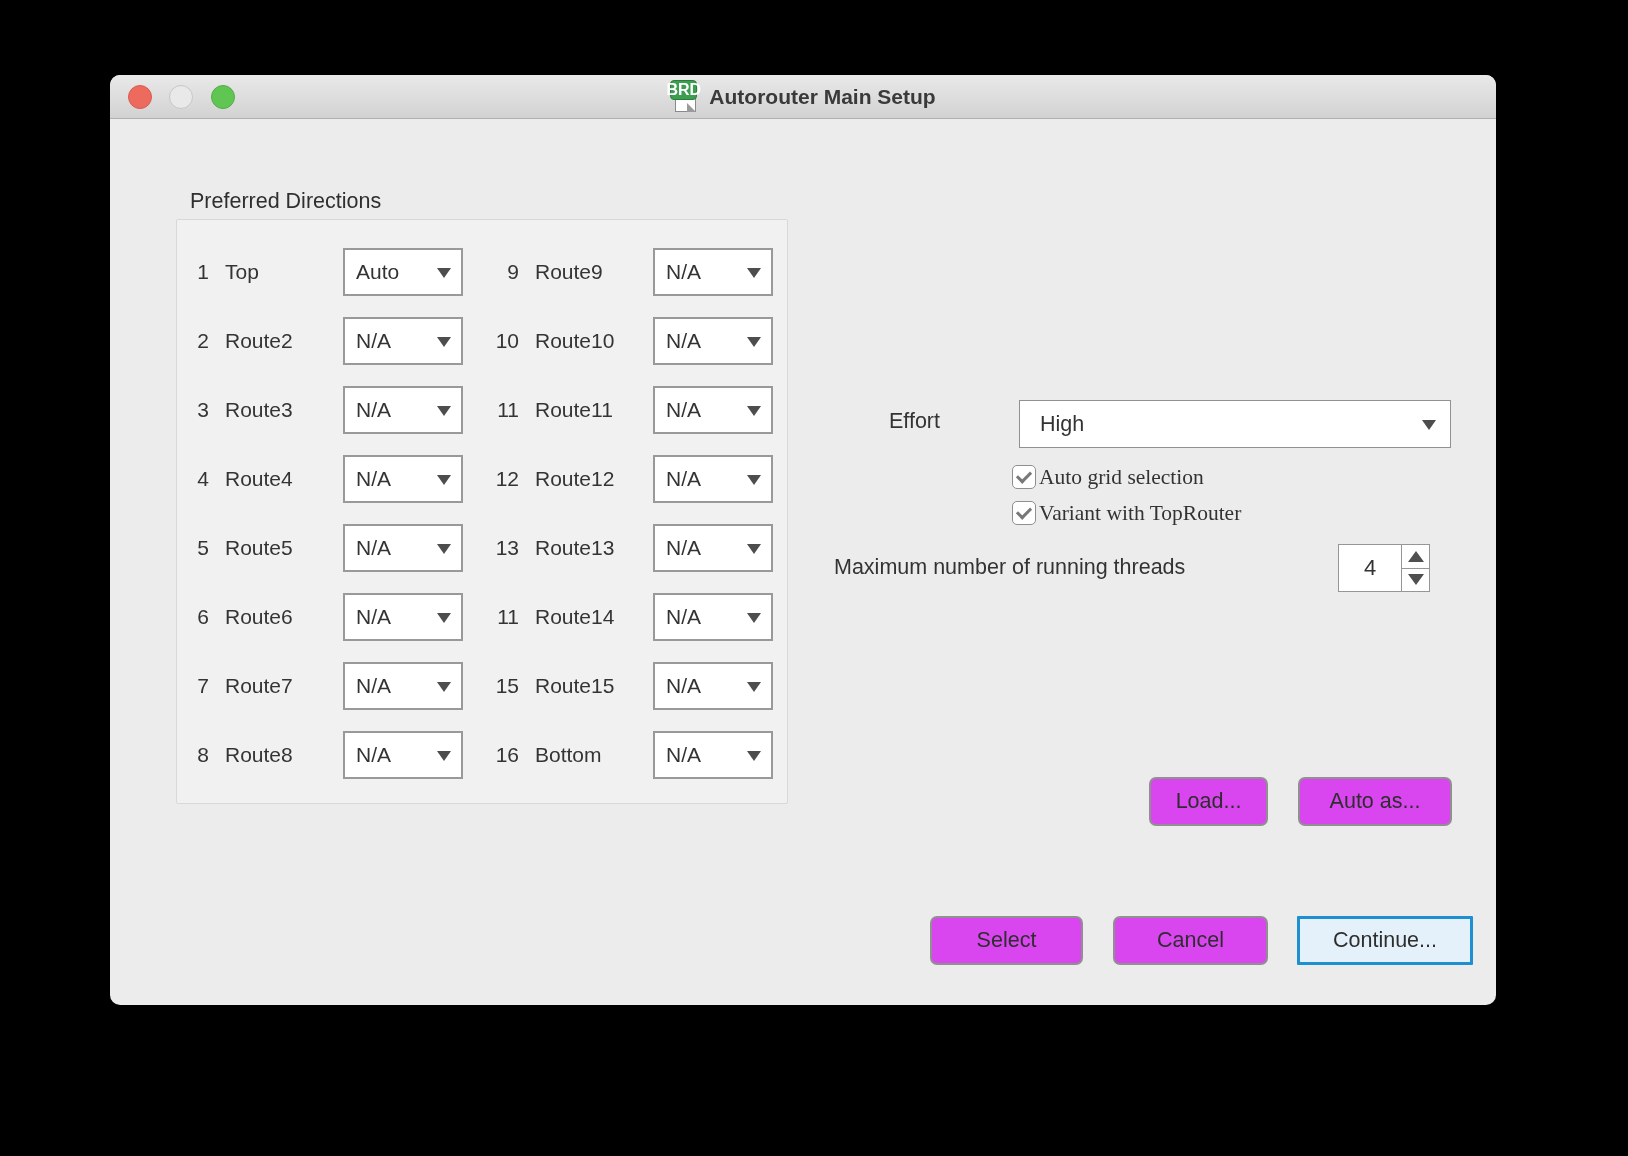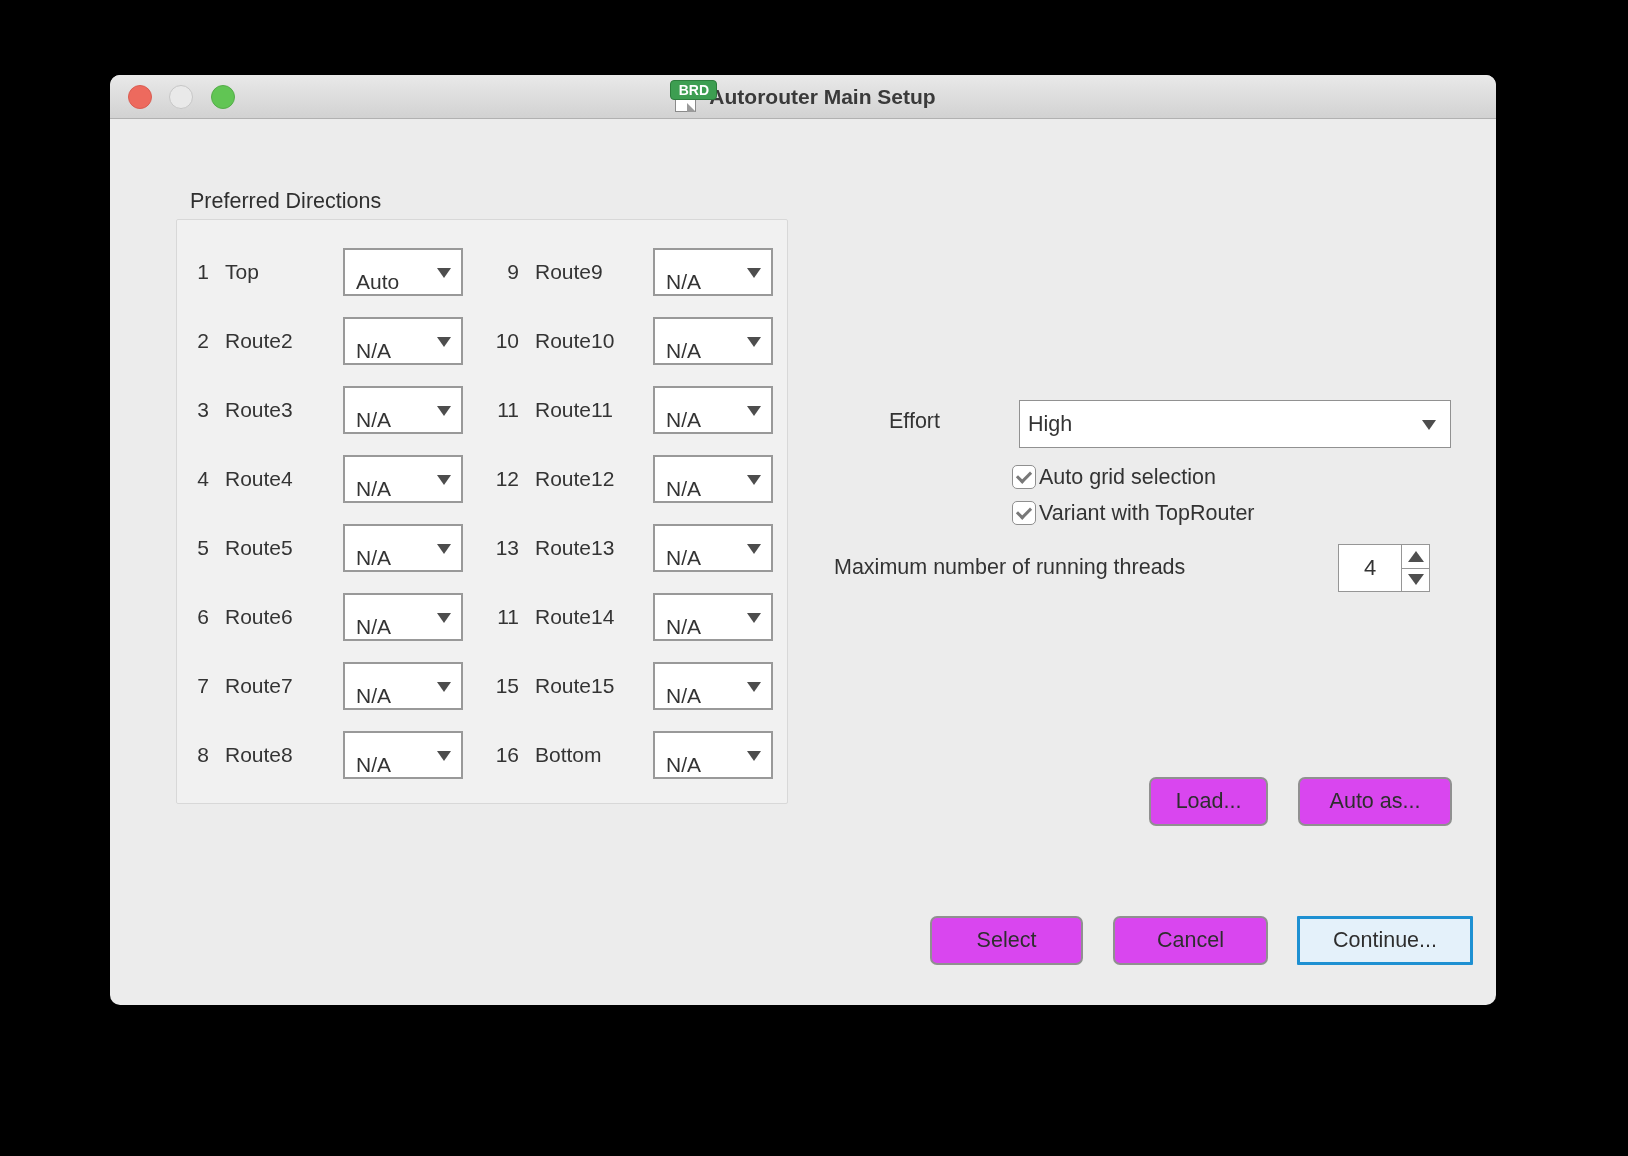--- a/index.html
+++ b/index.html
@@ -16,53 +16,53 @@
   .traffic{position:absolute;top:10px;width:24px;height:24px;border-radius:50%;}
   .tl-close{left:18px;background:#ed6a5e;border:1px solid #d95d52;}
   .tl-min{left:59px;background:#e9e9e9;border:1px solid #c6c6c6;}
   .tl-zoom{left:101px;background:#61c554;border:1px solid #55ac4a;}
   .title-group{display:flex;align-items:center;gap:9px;}
   .title-text{font-size:21px;font-weight:bold;color:#3a3a3a;}
   .brd-icon{position:relative;width:30px;height:34px;flex:0 0 30px;}
   .brd-page{position:absolute;left:5px;top:9px;width:21px;height:23px;background:#fff;border:1px solid #8a8a8a;}
   .brd-fold{position:absolute;right:4px;bottom:2px;width:0;height:0;
     border-left:9px solid #9a9a9a;border-top:9px solid transparent;}
-  .brd-badge{position:absolute;left:0;top:0;width:47px;height:20px;background:#3d9e51;
-    border:1px solid #2c7d3c;border-radius:4px;color:#fff;font-size:14px;font-weight:bold;
+  .brd-badge{position:absolute;left:0;top:0;width:27px;height:20px;background:#3d9e51;
+    border:1px solid #2c7d3c;border-radius:4px;color:#fff;font-size:16px;font-weight:bold;
     display:flex;align-items:center;justify-content:center;letter-spacing:0px;}
 
   
   .pd-heading{position:absolute;left:80px;top:114px;font-size:21.5px;color:#2f2f2f;}
   .pd-panel{position:absolute;left:66px;top:144px;width:612px;height:585px;
     background:#f1f1f1;border:1px solid #d8d8d8;border-radius:2px;
     padding:28px 0 0 14px;display:flex;flex-direction:column;gap:21px;}
   .pd-row{display:flex;align-items:center;height:48px;flex:0 0 48px;font-size:21px;color:#343434;}
   .pd-num1{width:18px;text-align:right;flex:0 0 18px;margin-right:16px;}
   .pd-name1{width:104px;flex:0 0 104px;margin-right:14px;}
   .pd-num2{width:38px;text-align:right;flex:0 0 38px;margin-left:18px;margin-right:16px;}
   .pd-name2{width:104px;flex:0 0 104px;margin-right:14px;}
 
   .dropdown{position:relative;width:120px;flex:0 0 120px;height:48px;background:#fff;
-    border:2px solid #999;display:flex;align-items:flex-end;padding-left:11px;
+    border:2px solid #999;display:flex;align-items:center;padding-left:11px;
     font-size:21px;color:#333;}
   .dd-arrow{position:absolute;right:10px;top:50%;margin-top:-4px;width:0;height:0;
     border-left:7px solid transparent;border-right:7px solid transparent;border-top:10px solid #4d4d4d;}
 
   
   .description{position:absolute;left:724px;top:120px;width:600px;font-size:21.5px;
     line-height:31.5px;color:#383838;white-space:pre-line;}
 
   .effort-label{position:absolute;left:724px;top:334px;width:161px;text-align:center;
     font-size:21.5px;color:#333;}
   .effort-dropdown{position:absolute;left:909px;top:325px;width:432px;height:48px;
     background:#fff;border:1.5px solid #919191;display:flex;align-items:center;
-    padding-left:8px;font-size:21.5px;color:#333;}
+    padding-left:20px;font-size:21.5px;color:#333;}
   .effort-dropdown .dd-arrow{right:14px;}
 
-  .checkbox-row{position:absolute;left:902px;height:26px;display:flex;align-items:center;}
+  .checkbox-row{position:absolute;left:902px;height:26px;display:flex;align-items:center;font-family:Liberation Serif, serif;}
   .cb-row-1{top:389px;}
   .cb-row-2{top:425px;}
   .checkbox{position:relative;width:24px;height:24px;background:#fff;border:1.5px solid #8f8f8f;
     border-radius:5px;flex:0 0 24px;}
   .checkbox.checked::after{content:"";position:absolute;left:4px;top:5px;width:11px;height:6px;
     border-left:3px solid #787878;border-bottom:3px solid #787878;transform:rotate(-45deg);}
   .cb-label{font-size:21.5px;color:#333;margin-left:3px;}
 
   .threads-label{position:absolute;left:724px;top:480px;font-size:21.5px;color:#333;}
   .spinner{position:absolute;left:1228px;top:469px;width:92px;height:48px;

